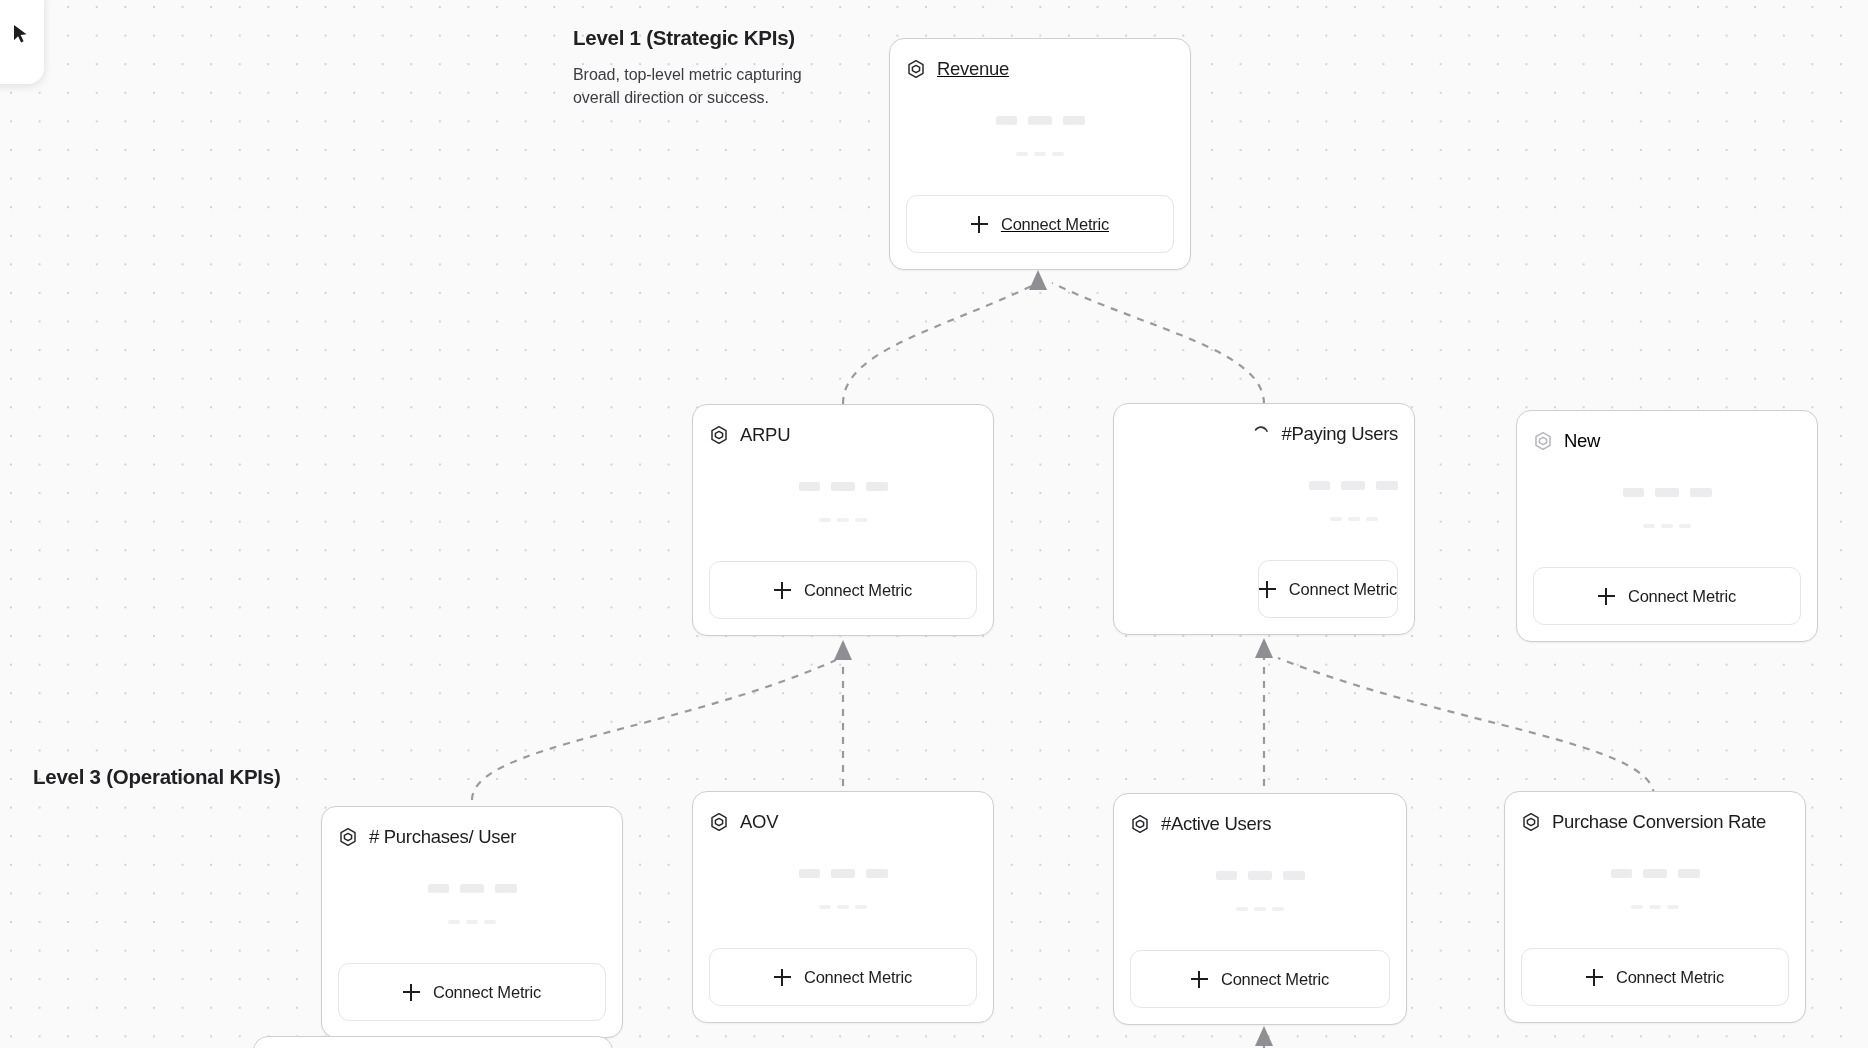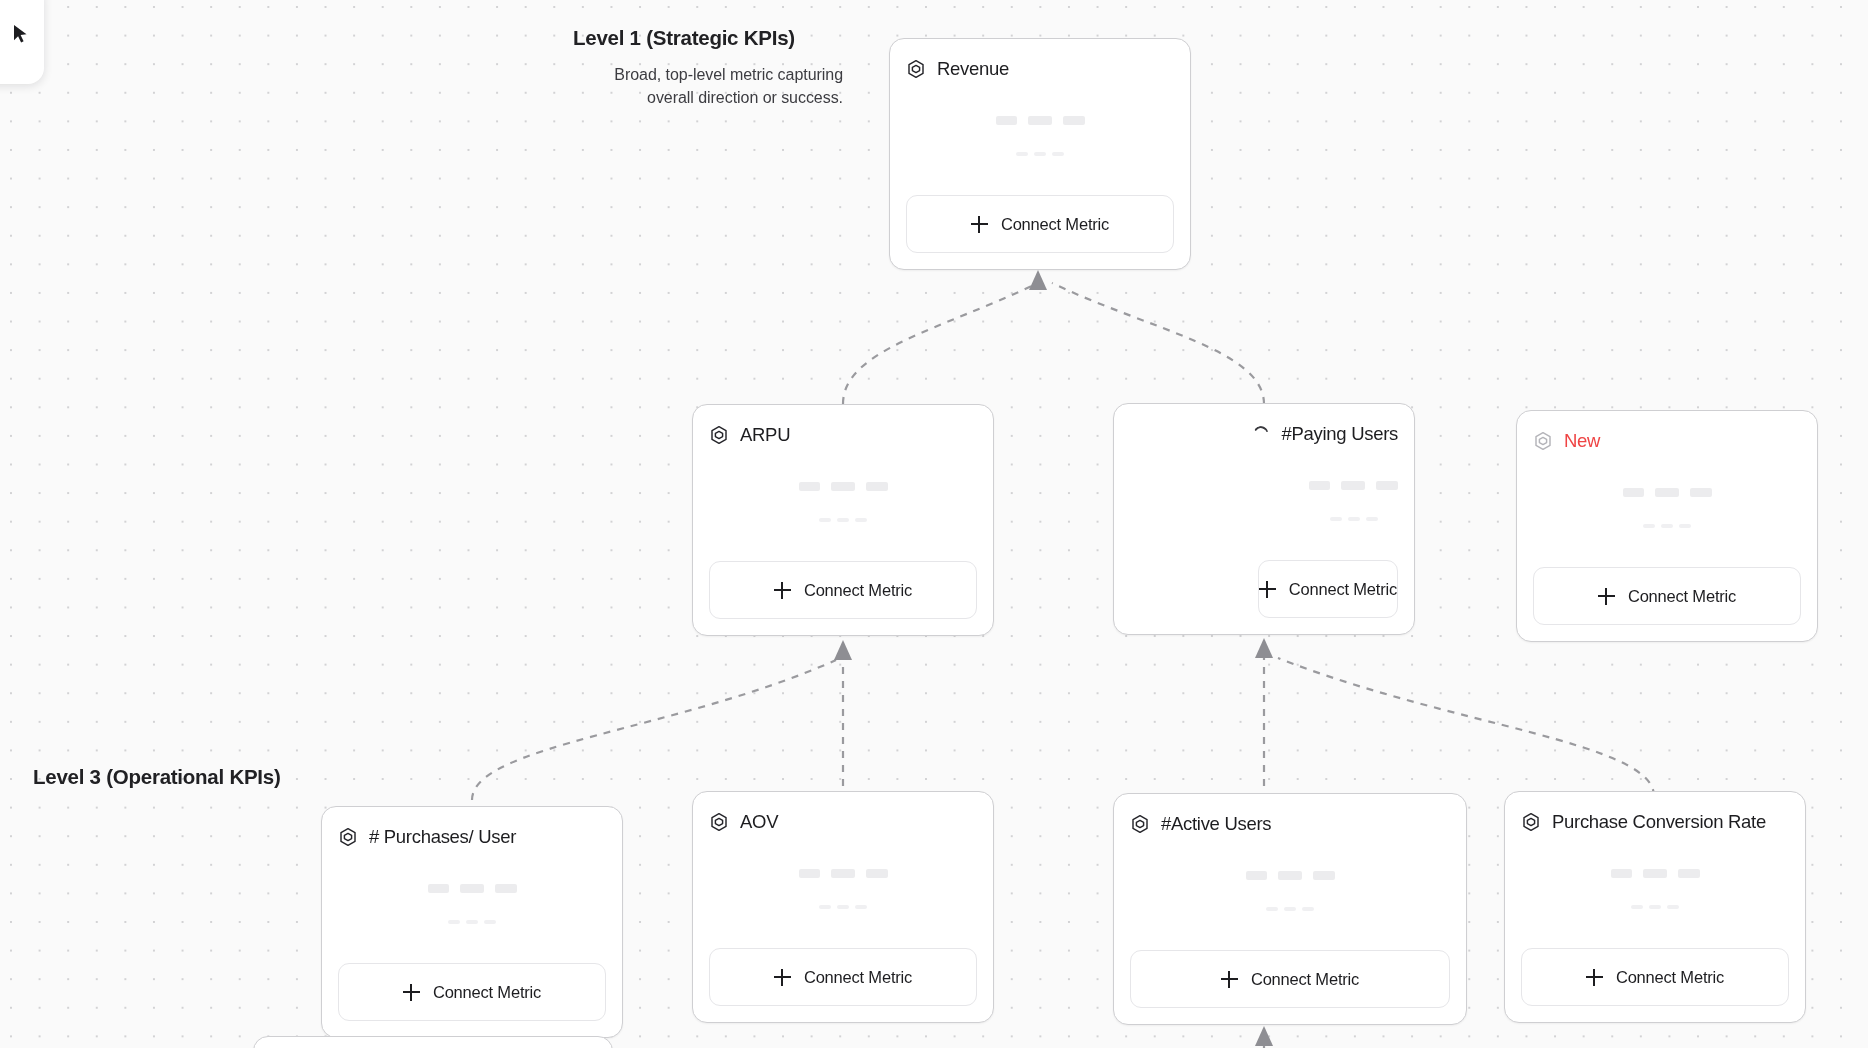--- a/index.html
+++ b/index.html
@@ -55,21 +55,21 @@
     line-height: 1.2;
   }
   .level-desc {
     margin-top: 12px;
     font-size: 16px;
     font-weight: 400;
     color: #3c3c41;
     line-height: 1.48;
     letter-spacing: -0.05px;
   }
-  .level-desc .l2 { display: block; text-align: right; }
+  .level-desc .l2 { display: block; }
 
   
   .node {
     position: absolute;
     background: #ffffff;
     border: 1.3px solid #cfcfd2;
     border-radius: 15px;
     box-shadow: 0 1px 2px rgba(16,16,20,0.05);
     z-index: 4;
     display: flex;
@@ -92,21 +92,21 @@
   }
   .node-icon svg { display: block; }
   .node-title {
     font-size: 18.5px;
     font-weight: 500;
     color: #1d1d20;
     letter-spacing: -0.3px;
     white-space: nowrap;
     line-height: 1;
   }
-  .node.dim .node-title { color: #ef4444; }
+  .node.dim .node-title { color: #000000; }
   .node.dim .node-icon svg { stroke: #b4b4b9; }
 
   
   .node-body {
     flex: 1 1 auto;
     display: flex;
     flex-direction: column;
     align-items: center;
     justify-content: center;
     gap: 27px;
@@ -226,21 +226,21 @@
       <span class="l2">Broad, top-level metric capturing</span>
       <span class="l2">overall direction or success.</span>
     </div>
   </div>
 
 
   <div class="level-label" style="left:33px; top:765px; width:300px;">
     <div class="level-title">Level 3 (Operational KPIs)</div>
   </div>
 
-  <div class="node" style="left:889px; top:38px; width:302px; height:232px;">
+  <div class="node" style="left:889px; top:38px; width:302px; height:232px;text-decoration:underline;">
     <div class="node-head">
       <span class="node-icon">
         <svg width="20" height="20" viewBox="0 0 20 20" fill="none" stroke="#25252a" stroke-width="1.45" stroke-linejoin="round">
           <path d="M10 1.7 L17 5.6 L17 14.4 L10 18.3 L3 14.4 L3 5.6 Z"></path>
           <path d="M10 6.4 L13.6 8.4 L13.6 11.6 L10 13.6 L6.4 11.6 L6.4 8.4 Z"></path>
         </svg>
       </span>
       <span class="node-title">Revenue</span>
     </div>
     <div class="node-body">
@@ -394,21 +394,21 @@
         <span class="skel"></span>
         <span class="skel"></span>
       </div>
     </div>
     <div class="connect-btn">
       <span class="plus-icon"></span>
       <span class="connect-label">Connect Metric</span>
     </div>
   </div>
 
-  <div class="node" style="left:1113px; top:793px; width:354px; height:232px;">
+  <div class="node" style="left:1113px; top:793px; width:294px; height:232px;">
     <div class="node-head">
       <span class="node-icon">
         <svg width="20" height="20" viewBox="0 0 20 20" fill="none" stroke="#25252a" stroke-width="1.45" stroke-linejoin="round">
           <path d="M10 1.7 L17 5.6 L17 14.4 L10 18.3 L3 14.4 L3 5.6 Z"></path>
           <path d="M10 6.4 L13.6 8.4 L13.6 11.6 L10 13.6 L6.4 11.6 L6.4 8.4 Z"></path>
         </svg>
       </span>
       <span class="node-title">#Active Users</span>
     </div>
     <div class="node-body">

